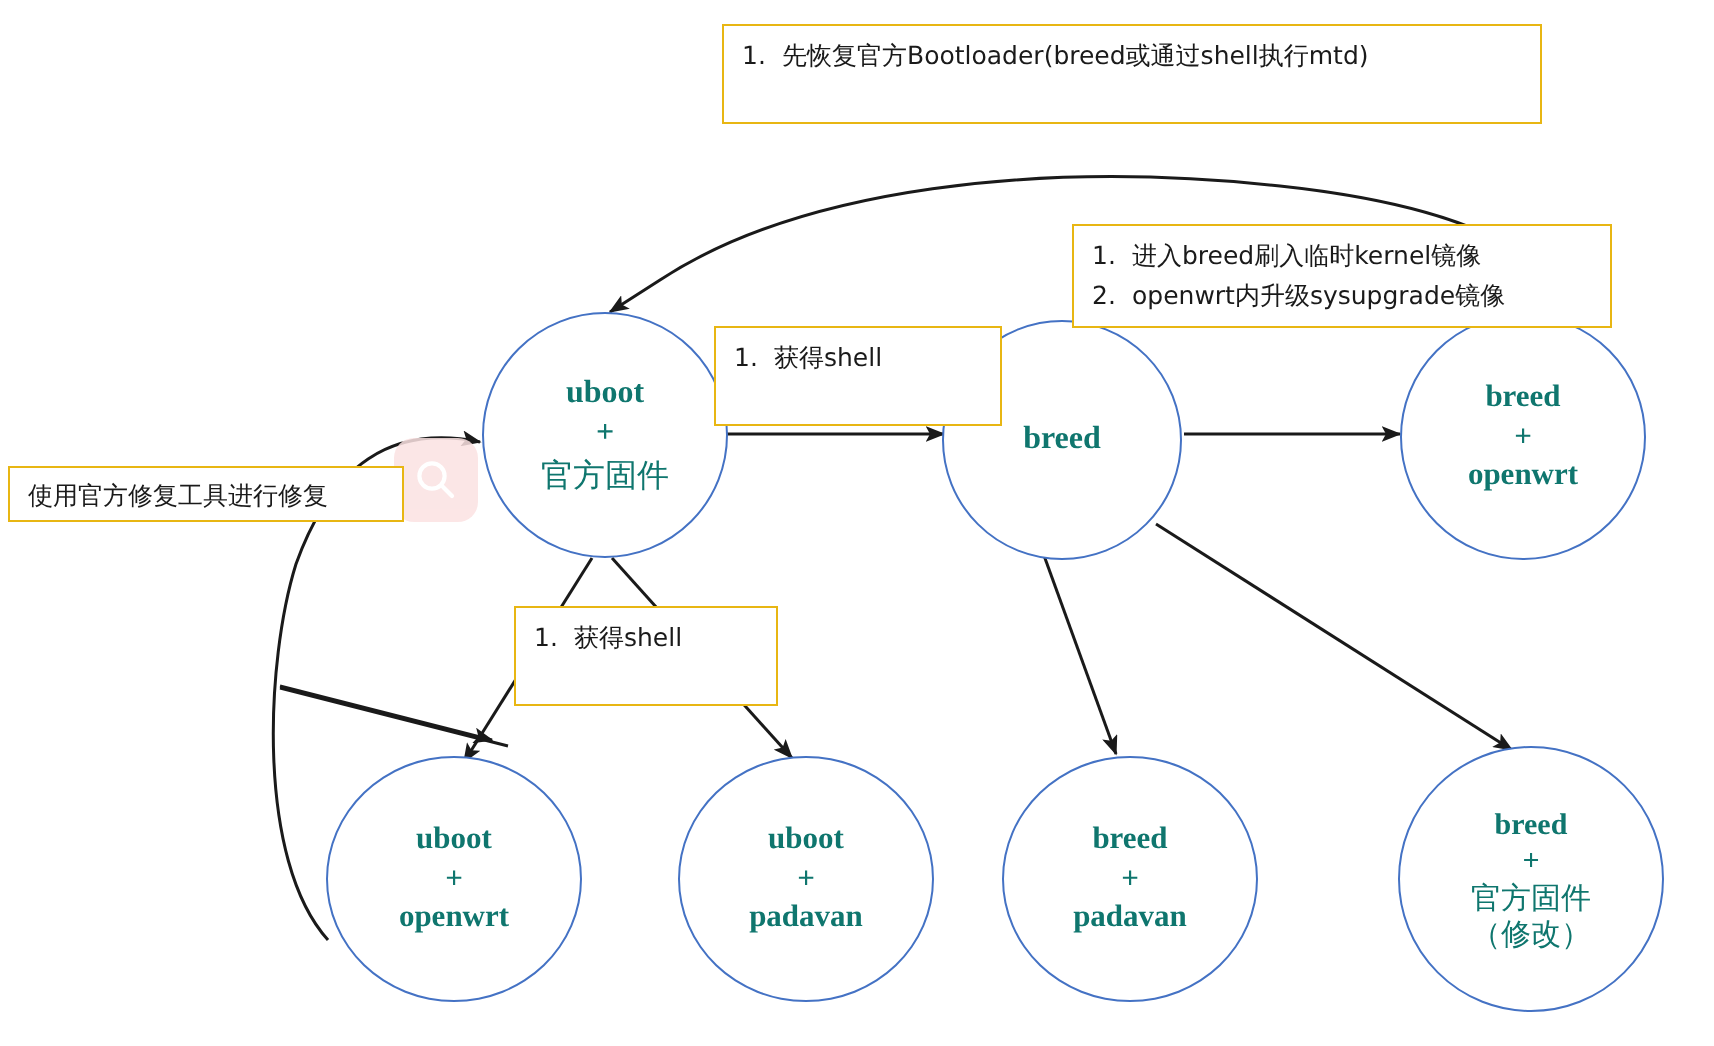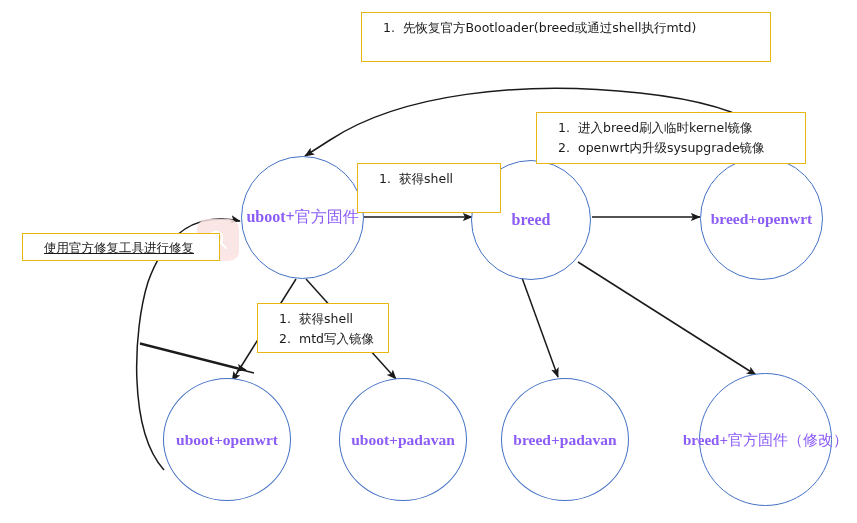--- a/index.html
+++ b/index.html
@@ -7,34 +7,34 @@
     width:857px;height:523px;position:relative;overflow:hidden;
     font-family:"Liberation Serif","DejaVu Serif",serif;
   }
   #stage{position:absolute;inset:0;width:857px;height:523px;}
   svg#edges{position:absolute;left:0;top:0;width:857px;height:523px;}
 
   
   .node{
     position:absolute;border:1.4px solid #4472c4;border-radius:50%;
     background:#ffffff;box-sizing:border-box;
-    display:flex;flex-direction:row;align-items:center;justify-content:center;
-    color:#8b5cf6;line-height:1.28;text-align:left;
+    display:flex;flex-direction:column;align-items:center;justify-content:center;
+    color:#0f766e;line-height:1.28;text-align:left;
   }
   .node .ln{display:block;white-space:nowrap;}
   .node .cjk{font-family:"DejaVu Sans","Liberation Sans",sans-serif;font-weight:400;}
   .node .lat{font-family:"Liberation Serif","DejaVu Serif",serif;font-weight:700;}
   .node .plus{font-family:"Liberation Serif",serif;font-weight:700;}
 
   
   .note{
     position:absolute;border:1.4px solid #e8b613;background:#ffffff;
     box-sizing:border-box;color:#1a1a1a;
     font-family:"DejaVu Sans","Liberation Sans",sans-serif;
-    font-size:12.5px;line-height:1.62;padding:5px 9px 6px 21px;
+    font-size:12.5px;line-height:1.62;padding:5px 9px 6px 9px;
     white-space:nowrap;
   }
   .note .row{display:block;}
   .note .num{display:inline-block;width:20px;}
 
   
   .watermark{position:absolute;width:42px;height:42px;border-radius:10px;
     background:#fbe2e2;opacity:.85;}
   .watermark svg{position:absolute;left:9px;top:9px;}
 </style>
@@ -138,25 +138,22 @@
   <div class="note" style="left:357px;top:163px;width:144px;height:50px;">
     <span class="row">
       <span class="num">1.</span><span>获得shell</span>
     </span>
   </div>
 
   <div class="note" style="left:257px;top:303px;width:132px;height:50px;">
     <span class="row">
       <span class="num">1.</span><span>获得shell</span>
     </span>
-    <span class="row">
-      <span class="num">2.</span><span>mtd写入镜像</span>
-    </span>
   </div>
 
 
-  <div class="note" style="left:22px;top:233px;width:198px;height:28px;padding-top:4px;text-decoration:underline;">
+  <div class="note" style="left:4px;top:233px;width:198px;height:28px;padding-top:4px;">
     <span class="row">
       <span>使用官方修复工具进行修复</span>
     </span>
   </div>
 
 </div>
 
 </body></html>

